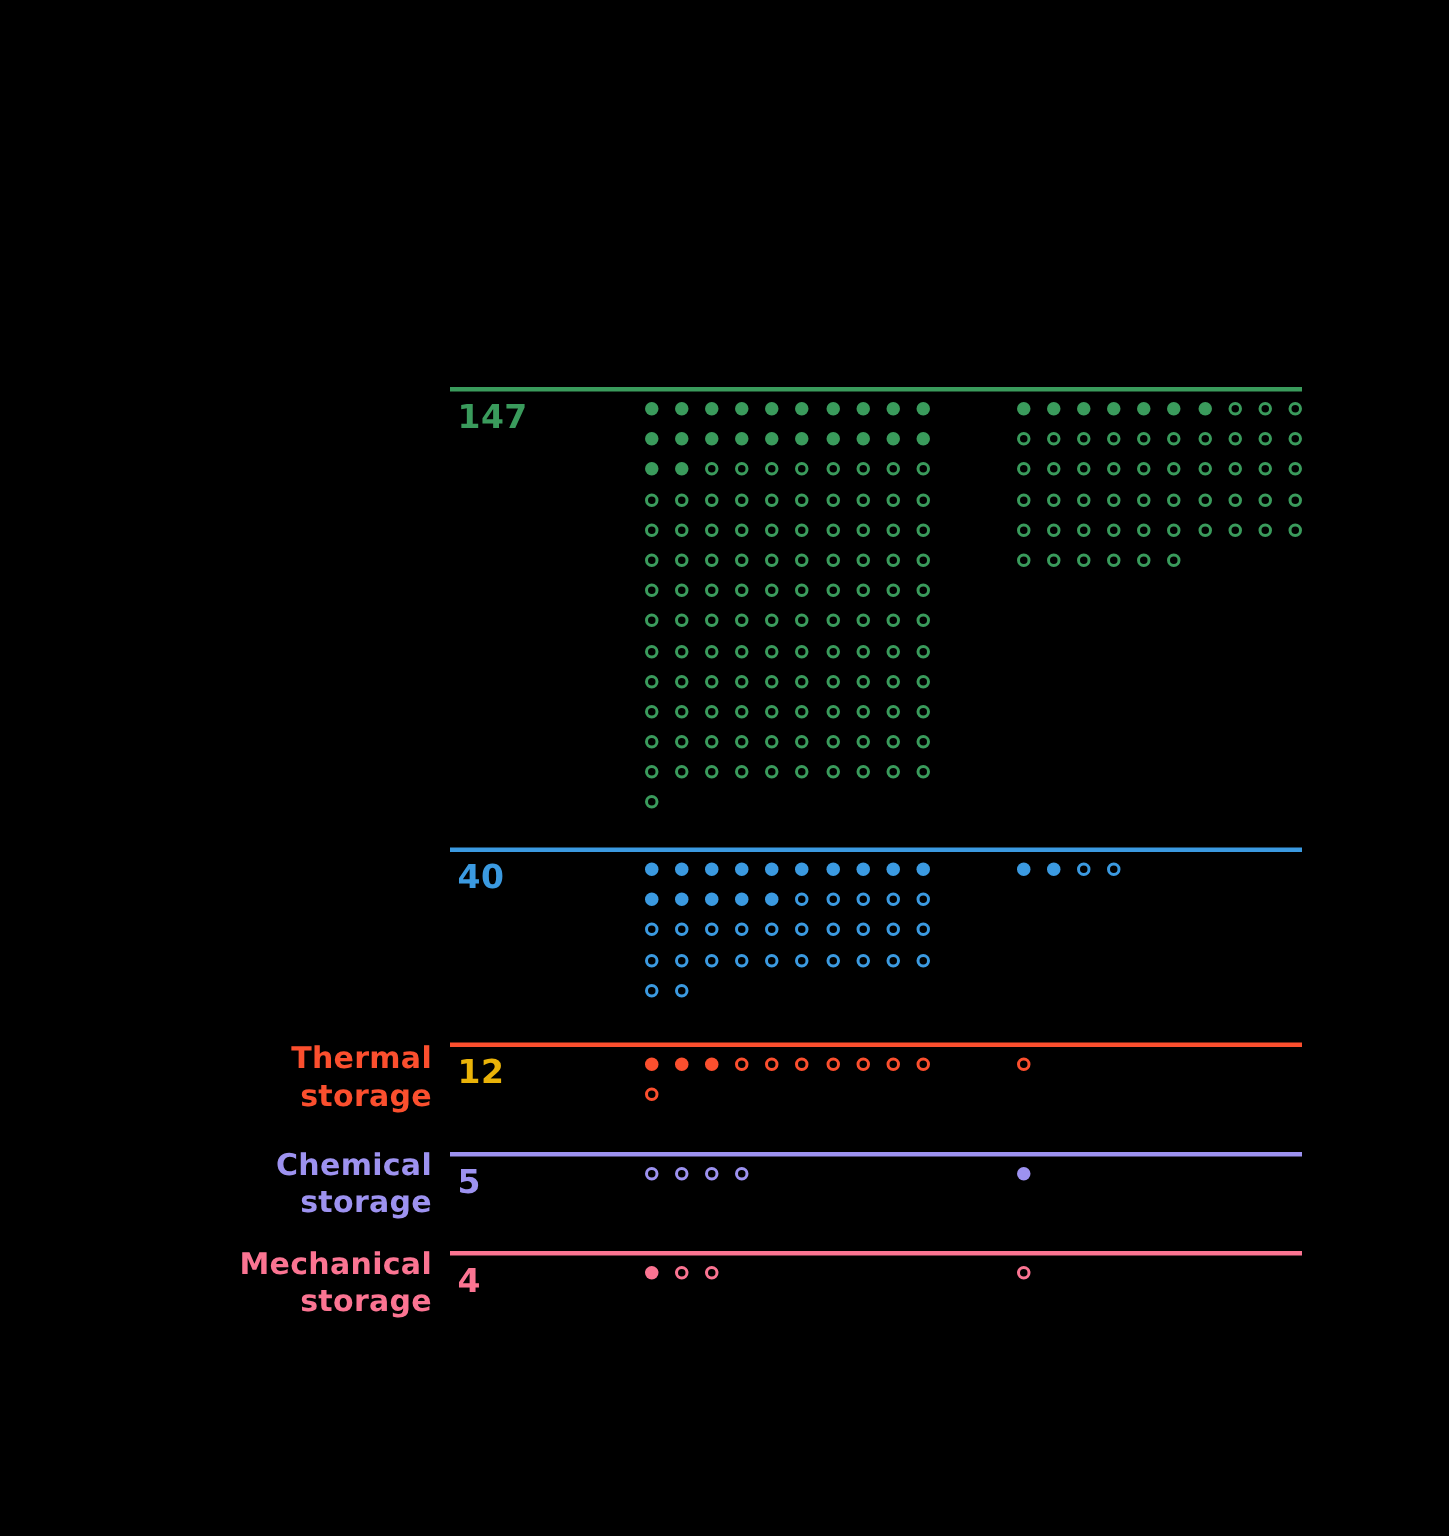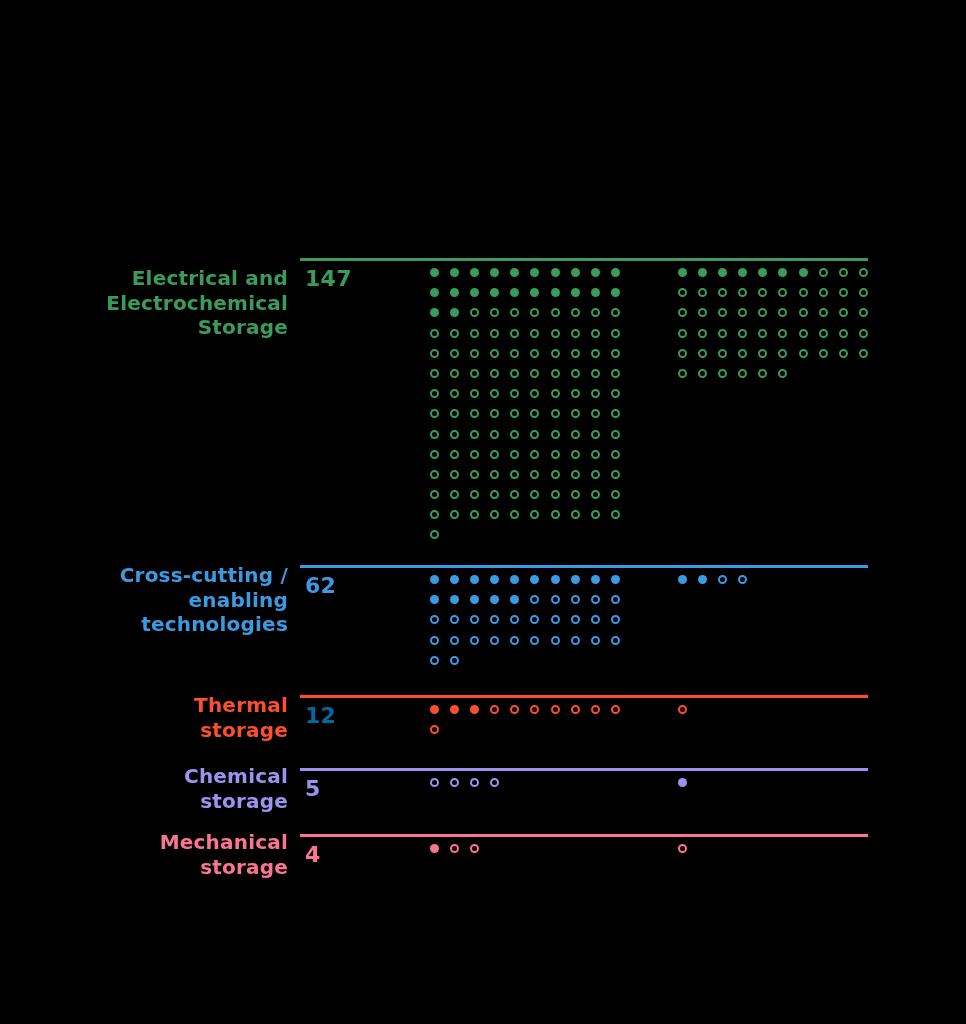--- a/index.html
+++ b/index.html
@@ -114,43 +114,37 @@
       </div>
       <div class="dot-panel right-panel">
         <div class="dot-row"><span class="dot" style="background: rgb(58, 155, 92);"></span><span class="dot" style="background: rgb(58, 155, 92);"></span><span class="dot" style="background: rgb(58, 155, 92);"></span><span class="dot" style="background: rgb(58, 155, 92);"></span><span class="dot" style="background: rgb(58, 155, 92);"></span><span class="dot" style="background: rgb(58, 155, 92);"></span><span class="dot" style="background: rgb(58, 155, 92);"></span><span class="dot hollow" style="border-color: rgb(58, 155, 92);"></span><span class="dot hollow" style="border-color: rgb(58, 155, 92);"></span><span class="dot hollow" style="border-color: rgb(58, 155, 92);"></span></div>
         <div class="dot-row"><span class="dot hollow" style="border-color: rgb(58, 155, 92);"></span><span class="dot hollow" style="border-color: rgb(58, 155, 92);"></span><span class="dot hollow" style="border-color: rgb(58, 155, 92);"></span><span class="dot hollow" style="border-color: rgb(58, 155, 92);"></span><span class="dot hollow" style="border-color: rgb(58, 155, 92);"></span><span class="dot hollow" style="border-color: rgb(58, 155, 92);"></span><span class="dot hollow" style="border-color: rgb(58, 155, 92);"></span><span class="dot hollow" style="border-color: rgb(58, 155, 92);"></span><span class="dot hollow" style="border-color: rgb(58, 155, 92);"></span><span class="dot hollow" style="border-color: rgb(58, 155, 92);"></span></div>
         <div class="dot-row"><span class="dot hollow" style="border-color: rgb(58, 155, 92);"></span><span class="dot hollow" style="border-color: rgb(58, 155, 92);"></span><span class="dot hollow" style="border-color: rgb(58, 155, 92);"></span><span class="dot hollow" style="border-color: rgb(58, 155, 92);"></span><span class="dot hollow" style="border-color: rgb(58, 155, 92);"></span><span class="dot hollow" style="border-color: rgb(58, 155, 92);"></span><span class="dot hollow" style="border-color: rgb(58, 155, 92);"></span><span class="dot hollow" style="border-color: rgb(58, 155, 92);"></span><span class="dot hollow" style="border-color: rgb(58, 155, 92);"></span><span class="dot hollow" style="border-color: rgb(58, 155, 92);"></span></div>
         <div class="dot-row"><span class="dot hollow" style="border-color: rgb(58, 155, 92);"></span><span class="dot hollow" style="border-color: rgb(58, 155, 92);"></span><span class="dot hollow" style="border-color: rgb(58, 155, 92);"></span><span class="dot hollow" style="border-color: rgb(58, 155, 92);"></span><span class="dot hollow" style="border-color: rgb(58, 155, 92);"></span><span class="dot hollow" style="border-color: rgb(58, 155, 92);"></span><span class="dot hollow" style="border-color: rgb(58, 155, 92);"></span><span class="dot hollow" style="border-color: rgb(58, 155, 92);"></span><span class="dot hollow" style="border-color: rgb(58, 155, 92);"></span><span class="dot hollow" style="border-color: rgb(58, 155, 92);"></span></div>
         <div class="dot-row"><span class="dot hollow" style="border-color: rgb(58, 155, 92);"></span><span class="dot hollow" style="border-color: rgb(58, 155, 92);"></span><span class="dot hollow" style="border-color: rgb(58, 155, 92);"></span><span class="dot hollow" style="border-color: rgb(58, 155, 92);"></span><span class="dot hollow" style="border-color: rgb(58, 155, 92);"></span><span class="dot hollow" style="border-color: rgb(58, 155, 92);"></span><span class="dot hollow" style="border-color: rgb(58, 155, 92);"></span><span class="dot hollow" style="border-color: rgb(58, 155, 92);"></span><span class="dot hollow" style="border-color: rgb(58, 155, 92);"></span><span class="dot hollow" style="border-color: rgb(58, 155, 92);"></span></div>
         <div class="dot-row"><span class="dot hollow" style="border-color: rgb(58, 155, 92);"></span><span class="dot hollow" style="border-color: rgb(58, 155, 92);"></span><span class="dot hollow" style="border-color: rgb(58, 155, 92);"></span><span class="dot hollow" style="border-color: rgb(58, 155, 92);"></span><span class="dot hollow" style="border-color: rgb(58, 155, 92);"></span><span class="dot hollow" style="border-color: rgb(58, 155, 92);"></span></div>
       </div>
     </div>
-    <div class="cat-label" style="color: rgb(58, 155, 92); top: 266px; position: absolute;">Electrical and
-Electrochemical
-Storage</div>
     <div class="category-group" style="top: 565px;">
       <div class="cat-rule" style="background: rgb(59, 154, 225);"></div>
-      <div class="cat-count" style="color: rgb(59, 154, 225);">62</div>
+      <div class="cat-count" style="color: rgb(59, 154, 225);">40</div>
       <div class="dot-panel left-panel">
         <div class="dot-row"><span class="dot" style="background: rgb(59, 154, 225);"></span><span class="dot" style="background: rgb(59, 154, 225);"></span><span class="dot" style="background: rgb(59, 154, 225);"></span><span class="dot" style="background: rgb(59, 154, 225);"></span><span class="dot" style="background: rgb(59, 154, 225);"></span><span class="dot" style="background: rgb(59, 154, 225);"></span><span class="dot" style="background: rgb(59, 154, 225);"></span><span class="dot" style="background: rgb(59, 154, 225);"></span><span class="dot" style="background: rgb(59, 154, 225);"></span><span class="dot" style="background: rgb(59, 154, 225);"></span></div>
         <div class="dot-row"><span class="dot" style="background: rgb(59, 154, 225);"></span><span class="dot" style="background: rgb(59, 154, 225);"></span><span class="dot" style="background: rgb(59, 154, 225);"></span><span class="dot" style="background: rgb(59, 154, 225);"></span><span class="dot" style="background: rgb(59, 154, 225);"></span><span class="dot hollow" style="border-color: rgb(59, 154, 225);"></span><span class="dot hollow" style="border-color: rgb(59, 154, 225);"></span><span class="dot hollow" style="border-color: rgb(59, 154, 225);"></span><span class="dot hollow" style="border-color: rgb(59, 154, 225);"></span><span class="dot hollow" style="border-color: rgb(59, 154, 225);"></span></div>
         <div class="dot-row"><span class="dot hollow" style="border-color: rgb(59, 154, 225);"></span><span class="dot hollow" style="border-color: rgb(59, 154, 225);"></span><span class="dot hollow" style="border-color: rgb(59, 154, 225);"></span><span class="dot hollow" style="border-color: rgb(59, 154, 225);"></span><span class="dot hollow" style="border-color: rgb(59, 154, 225);"></span><span class="dot hollow" style="border-color: rgb(59, 154, 225);"></span><span class="dot hollow" style="border-color: rgb(59, 154, 225);"></span><span class="dot hollow" style="border-color: rgb(59, 154, 225);"></span><span class="dot hollow" style="border-color: rgb(59, 154, 225);"></span><span class="dot hollow" style="border-color: rgb(59, 154, 225);"></span></div>
         <div class="dot-row"><span class="dot hollow" style="border-color: rgb(59, 154, 225);"></span><span class="dot hollow" style="border-color: rgb(59, 154, 225);"></span><span class="dot hollow" style="border-color: rgb(59, 154, 225);"></span><span class="dot hollow" style="border-color: rgb(59, 154, 225);"></span><span class="dot hollow" style="border-color: rgb(59, 154, 225);"></span><span class="dot hollow" style="border-color: rgb(59, 154, 225);"></span><span class="dot hollow" style="border-color: rgb(59, 154, 225);"></span><span class="dot hollow" style="border-color: rgb(59, 154, 225);"></span><span class="dot hollow" style="border-color: rgb(59, 154, 225);"></span><span class="dot hollow" style="border-color: rgb(59, 154, 225);"></span></div>
         <div class="dot-row"><span class="dot hollow" style="border-color: rgb(59, 154, 225);"></span><span class="dot hollow" style="border-color: rgb(59, 154, 225);"></span></div>
       </div>
       <div class="dot-panel right-panel">
         <div class="dot-row"><span class="dot" style="background: rgb(59, 154, 225);"></span><span class="dot" style="background: rgb(59, 154, 225);"></span><span class="dot hollow" style="border-color: rgb(59, 154, 225);"></span><span class="dot hollow" style="border-color: rgb(59, 154, 225);"></span></div>
       </div>
     </div>
-    <div class="cat-label" style="color: rgb(59, 154, 225); top: 563px; position: absolute;">Cross-cutting /
-enabling
-technologies</div>
     <div class="category-group" style="top: 695px;">
       <div class="cat-rule" style="background: rgb(251, 79, 46);"></div>
-      <div class="cat-count" style="color: #0369a1;">12</div>
+      <div class="cat-count" style="color: #eab308;">12</div>
       <div class="dot-panel left-panel">
         <div class="dot-row"><span class="dot" style="background: rgb(251, 79, 46);"></span><span class="dot" style="background: rgb(251, 79, 46);"></span><span class="dot" style="background: rgb(251, 79, 46);"></span><span class="dot hollow" style="border-color: rgb(251, 79, 46);"></span><span class="dot hollow" style="border-color: rgb(251, 79, 46);"></span><span class="dot hollow" style="border-color: rgb(251, 79, 46);"></span><span class="dot hollow" style="border-color: rgb(251, 79, 46);"></span><span class="dot hollow" style="border-color: rgb(251, 79, 46);"></span><span class="dot hollow" style="border-color: rgb(251, 79, 46);"></span><span class="dot hollow" style="border-color: rgb(251, 79, 46);"></span></div>
         <div class="dot-row"><span class="dot hollow" style="border-color: rgb(251, 79, 46);"></span></div>
       </div>
       <div class="dot-panel right-panel">
         <div class="dot-row"><span class="dot hollow" style="border-color: rgb(251, 79, 46);"></span></div>
       </div>
     </div>
     <div class="cat-label" style="color: rgb(251, 79, 46); top: 693px; position: absolute;">Thermal
 storage</div>

